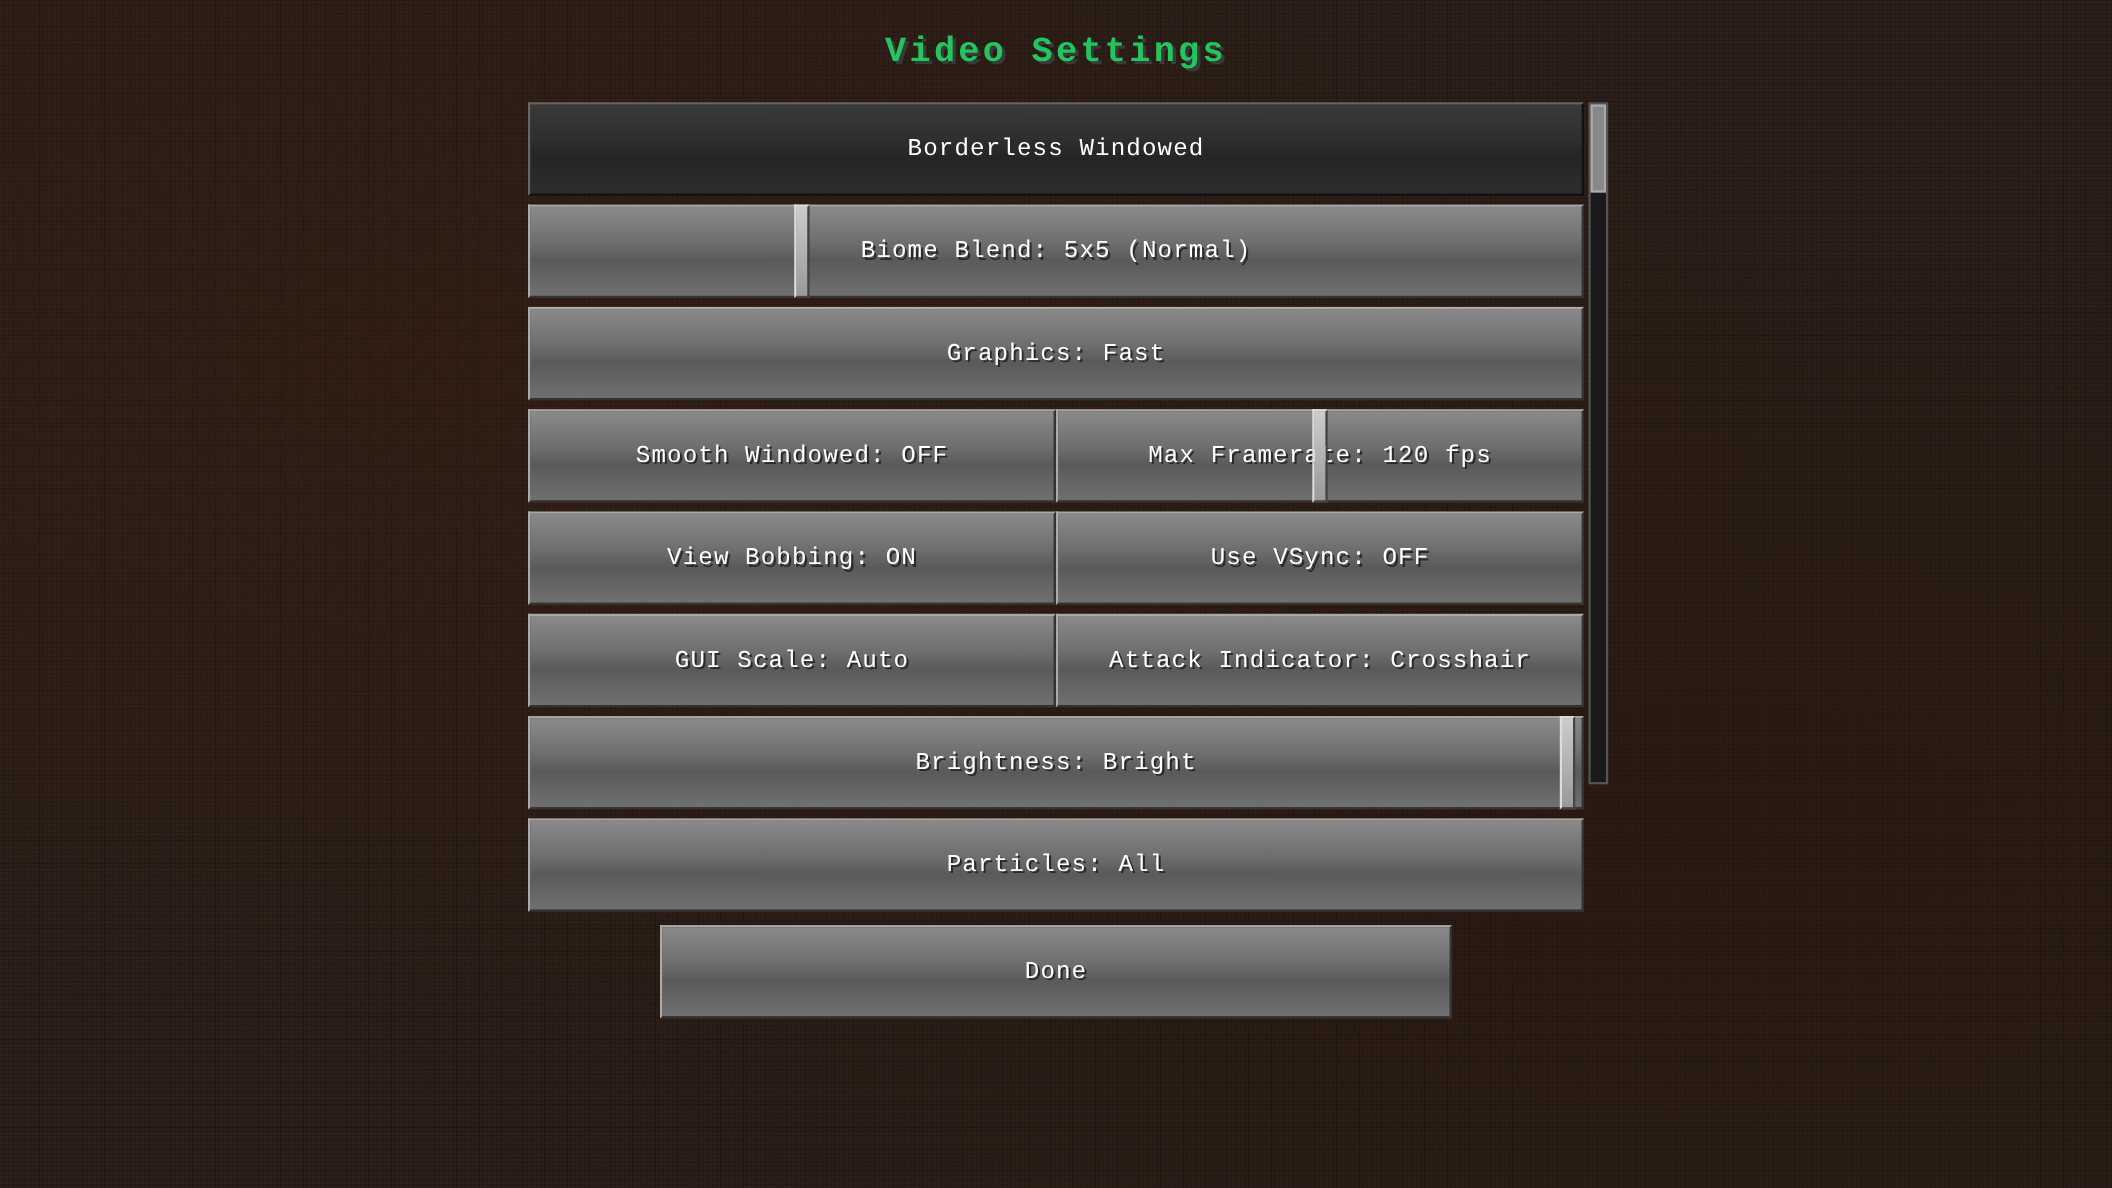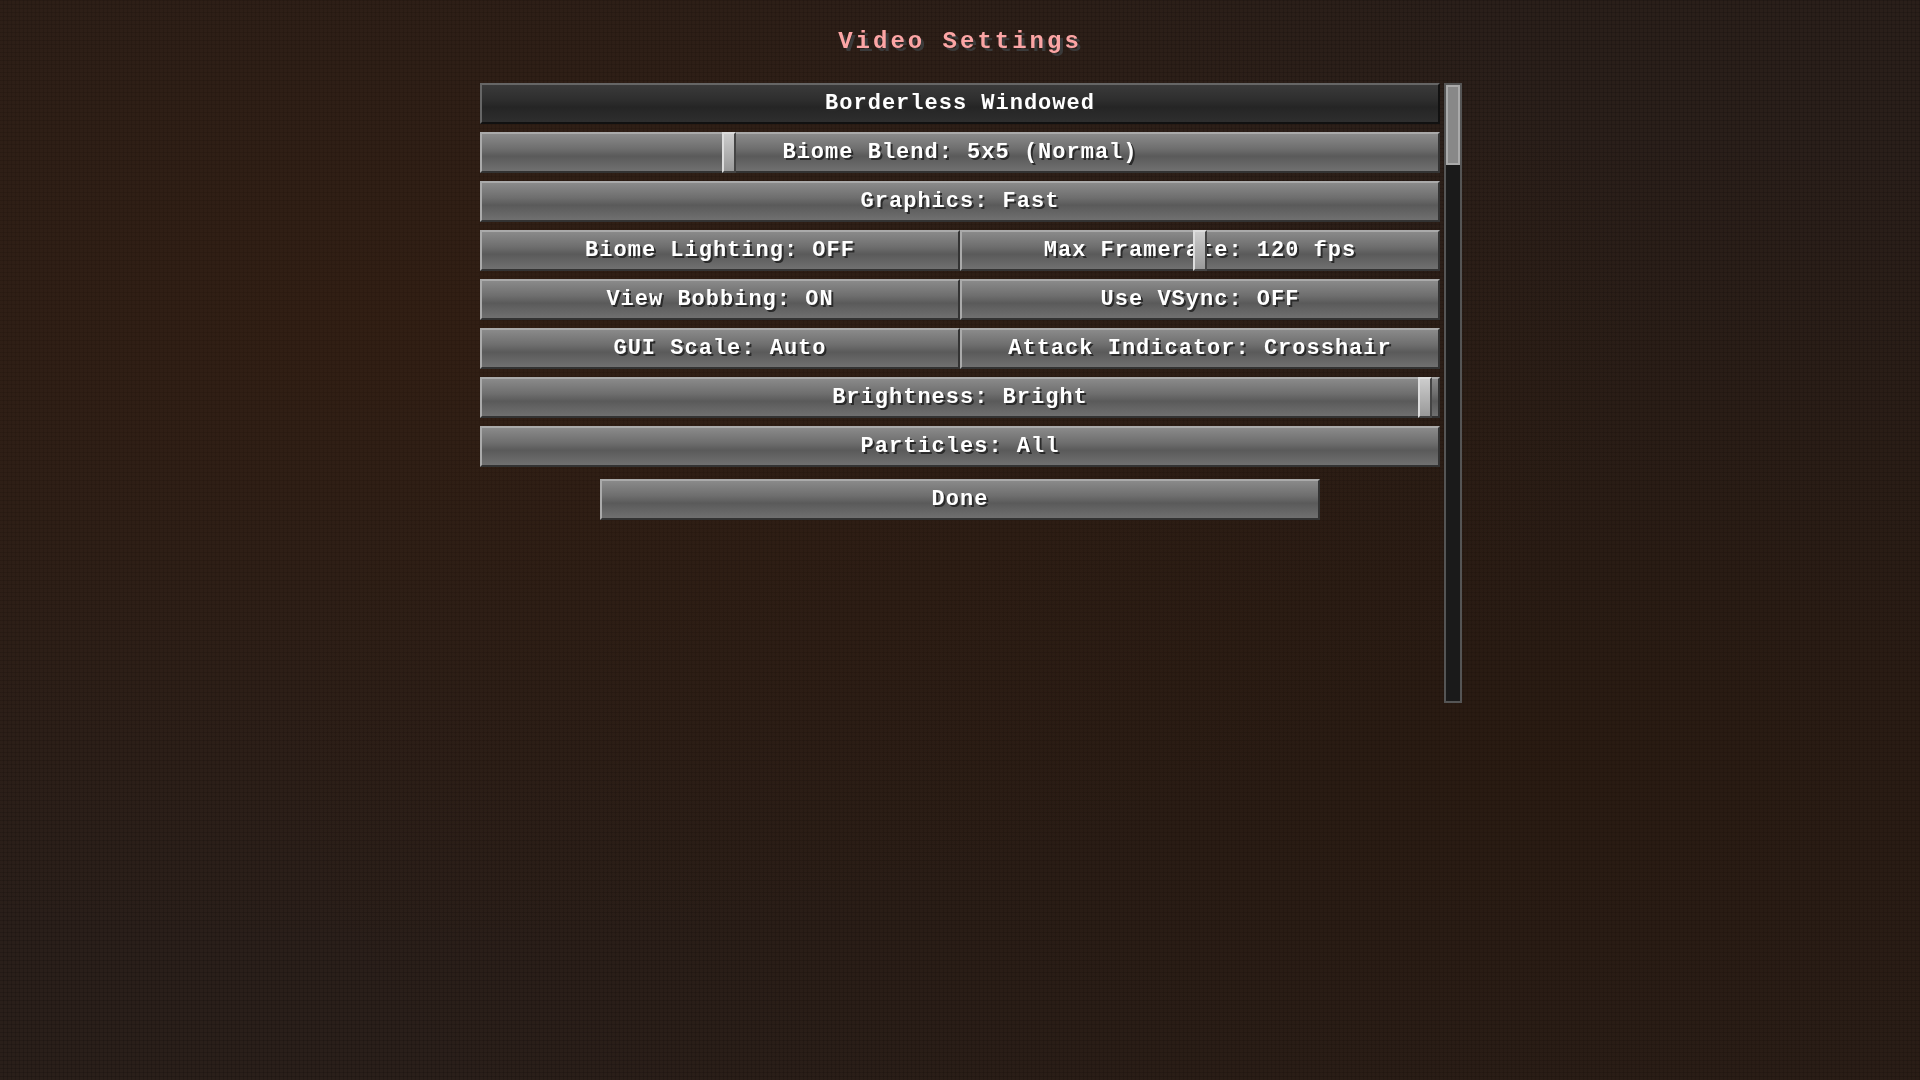--- a/index.html
+++ b/index.html
@@ -40,22 +40,22 @@
       content: '';
       position: absolute;
       inset: 0;
       background:
         radial-gradient(ellipse at 20% 30%, rgba(60,30,10,0.4) 0%, transparent 60%),
         radial-gradient(ellipse at 80% 70%, rgba(40,20,5,0.4) 0%, transparent 60%);
       pointer-events: none;
     }
 
     .page-title {
-      color: #fca5a5;
-      font-size: 24px;
+      color: #22c55e;
+      font-size: 32px;
       font-weight: bold;
       letter-spacing: 3px;
       margin-top: 28px;
       margin-bottom: 28px;
       text-shadow: 3px 3px 0px #3a3a3a;
       font-family: 'Courier New', monospace;
       z-index: 1;
     }
 
     .settings-container {
@@ -86,23 +86,23 @@
       background: #888;
       border: 2px solid #aaa;
     }
 
     .btn {
       background: linear-gradient(to bottom, #8a8a8a 0%, #6e6e6e 40%, #5a5a5a 60%, #707070 100%);
       border: none;
       color: #ffffff;
       font-family: 'Courier New', monospace;
       font-size: 22px;
-      font-weight: bold;
+      font-weight: normal;
       letter-spacing: 1px;
-      padding: 6px 10px;
+      padding: 28px 10px;
       cursor: pointer;
       text-shadow: 2px 2px 0px #2a2a2a;
       position: relative;
       outline: none;
       border-top: 2px solid #aaaaaa;
       border-left: 2px solid #aaaaaa;
       border-right: 2px solid #333333;
       border-bottom: 2px solid #333333;
     }
 
@@ -199,21 +199,21 @@
 
     <button class="btn btn-full btn-slider">Biome Blend: 5x5 (Normal)
       <div class="slider-handle"></div>
     </button>
 
     <div class="btn-row">
       <button class="btn btn-half">Graphics: Fast</button>
     </div>
 
     <div class="btn-row">
-      <button class="btn btn-half">Biome Lighting: OFF</button>
+      <button class="btn btn-half">Smooth Windowed: OFF</button>
       <button class="btn btn-half btn-slider">Max Framerate: 120 fps
         <div class="framerate-handle"></div>
       </button>
     </div>
 
     <div class="btn-row">
       <button class="btn btn-half">View Bobbing: ON</button>
       <button class="btn btn-half">Use VSync: OFF</button>
     </div>
 

